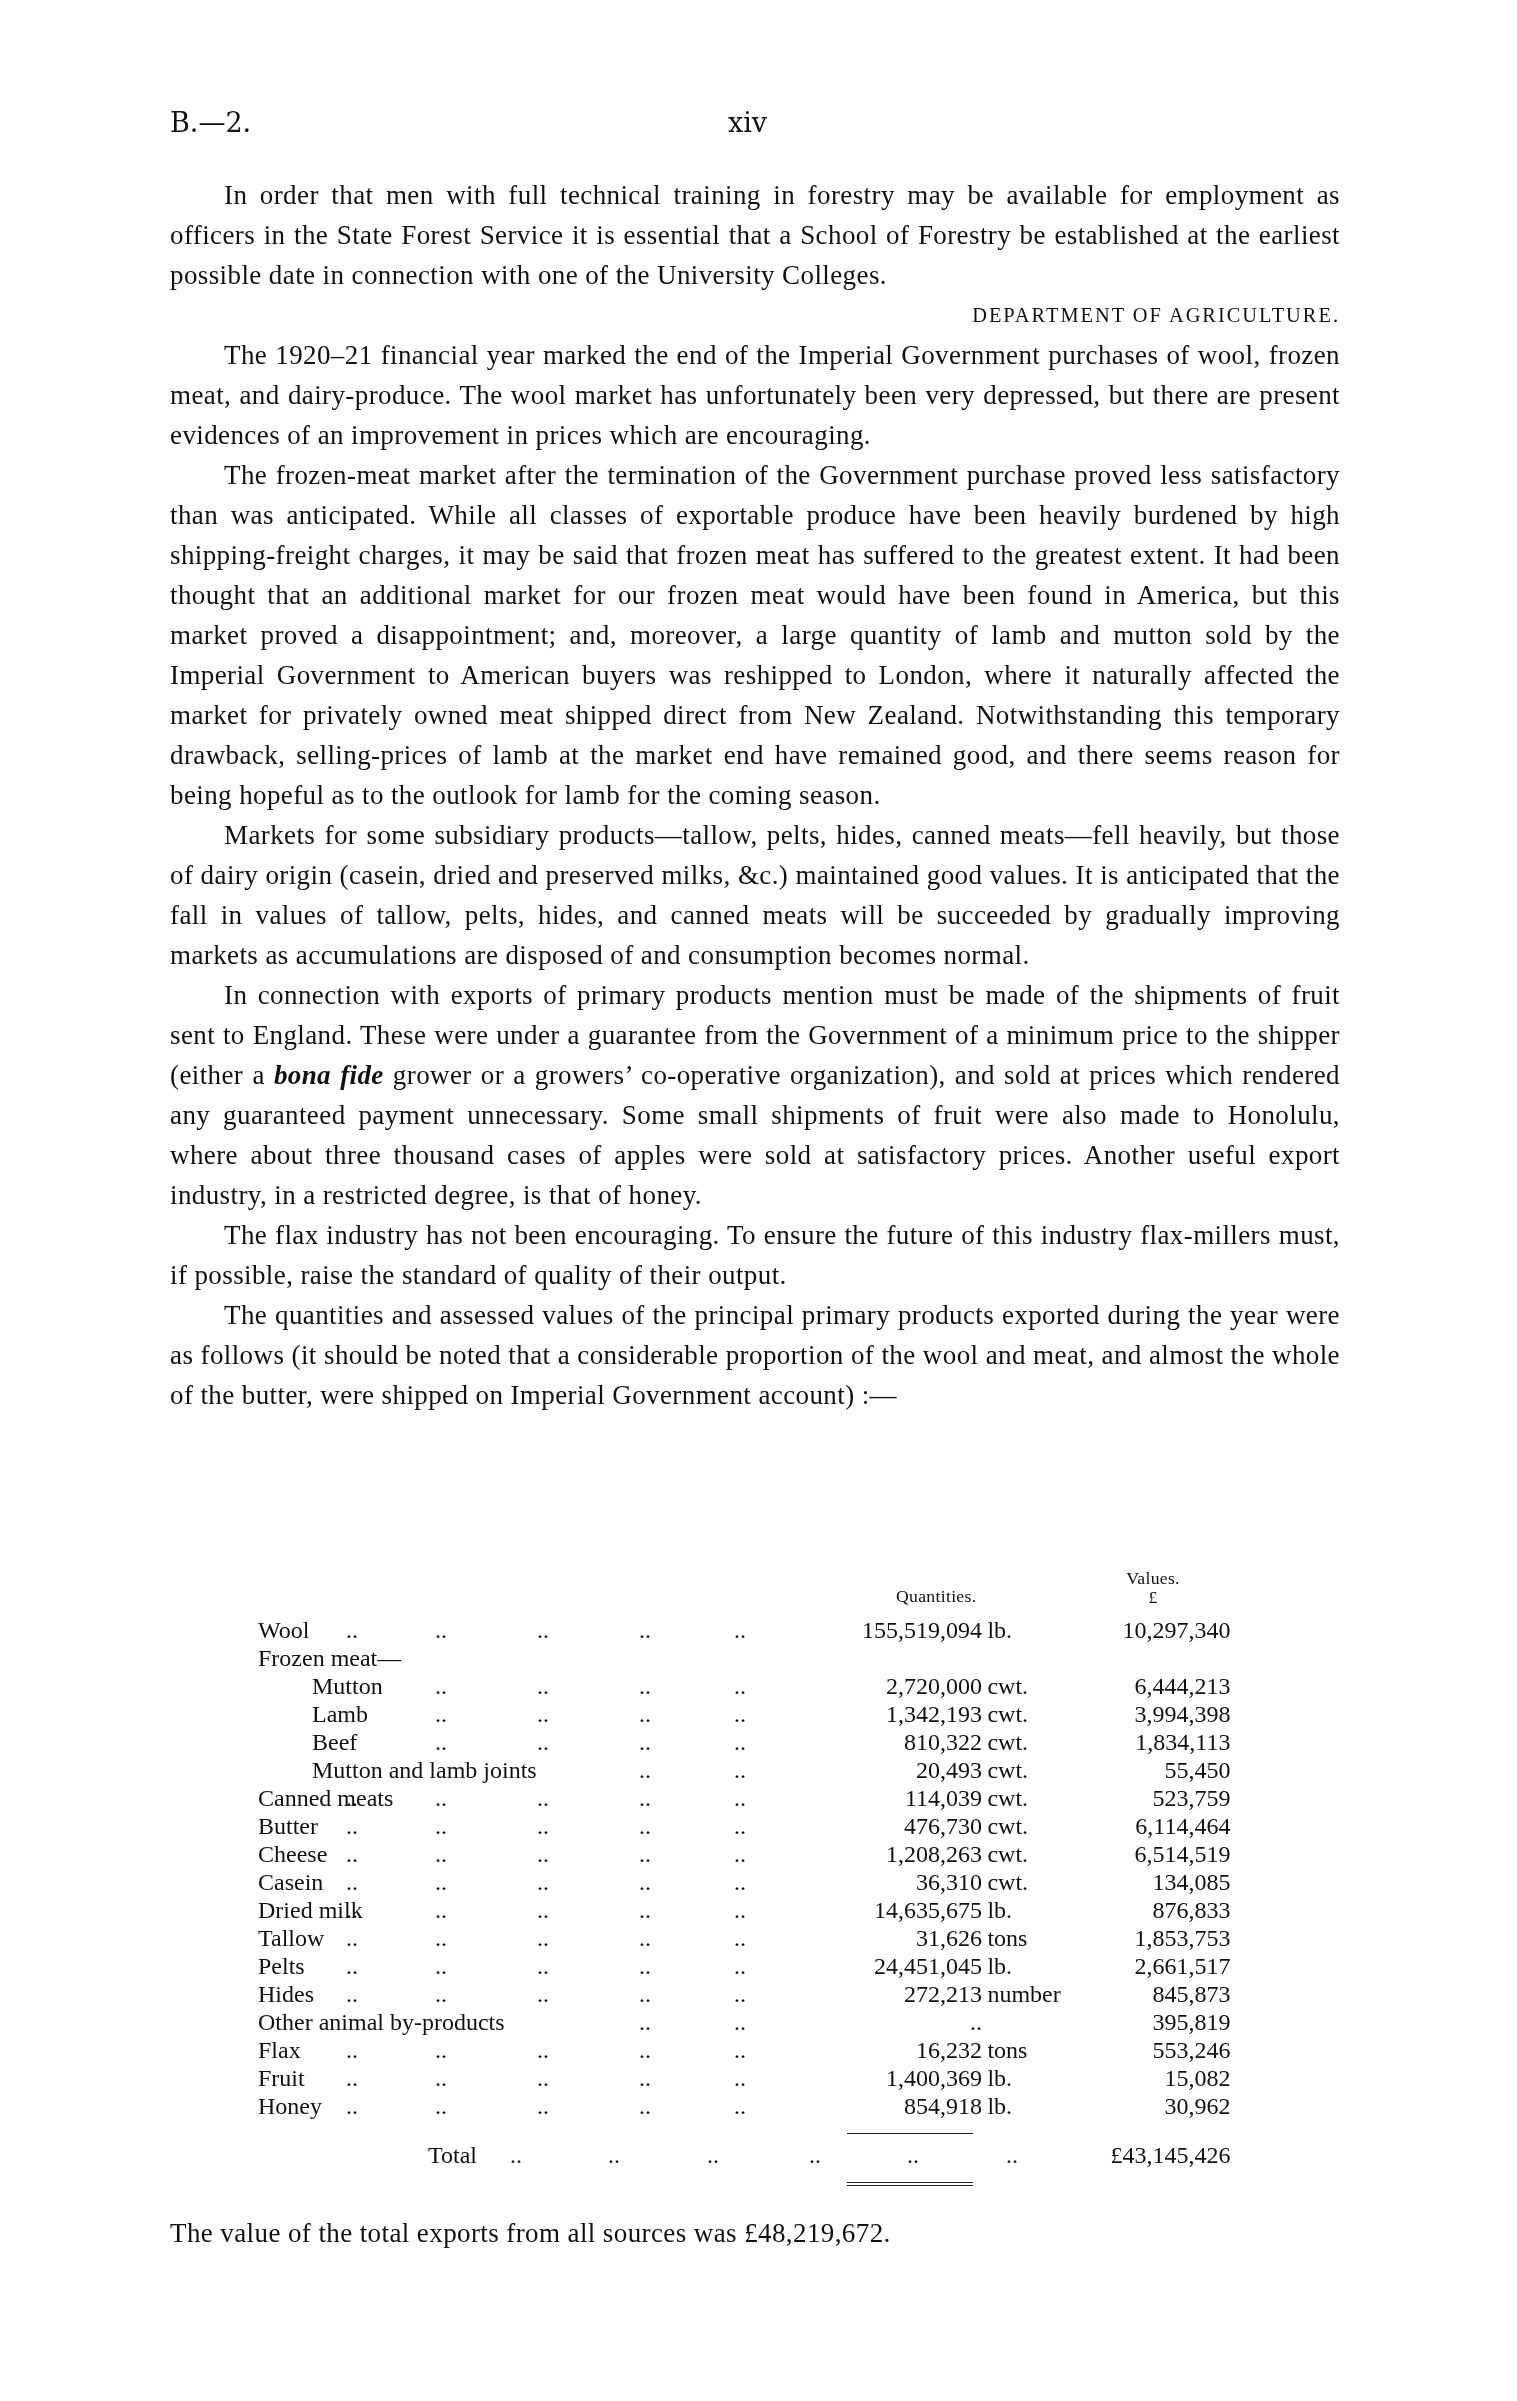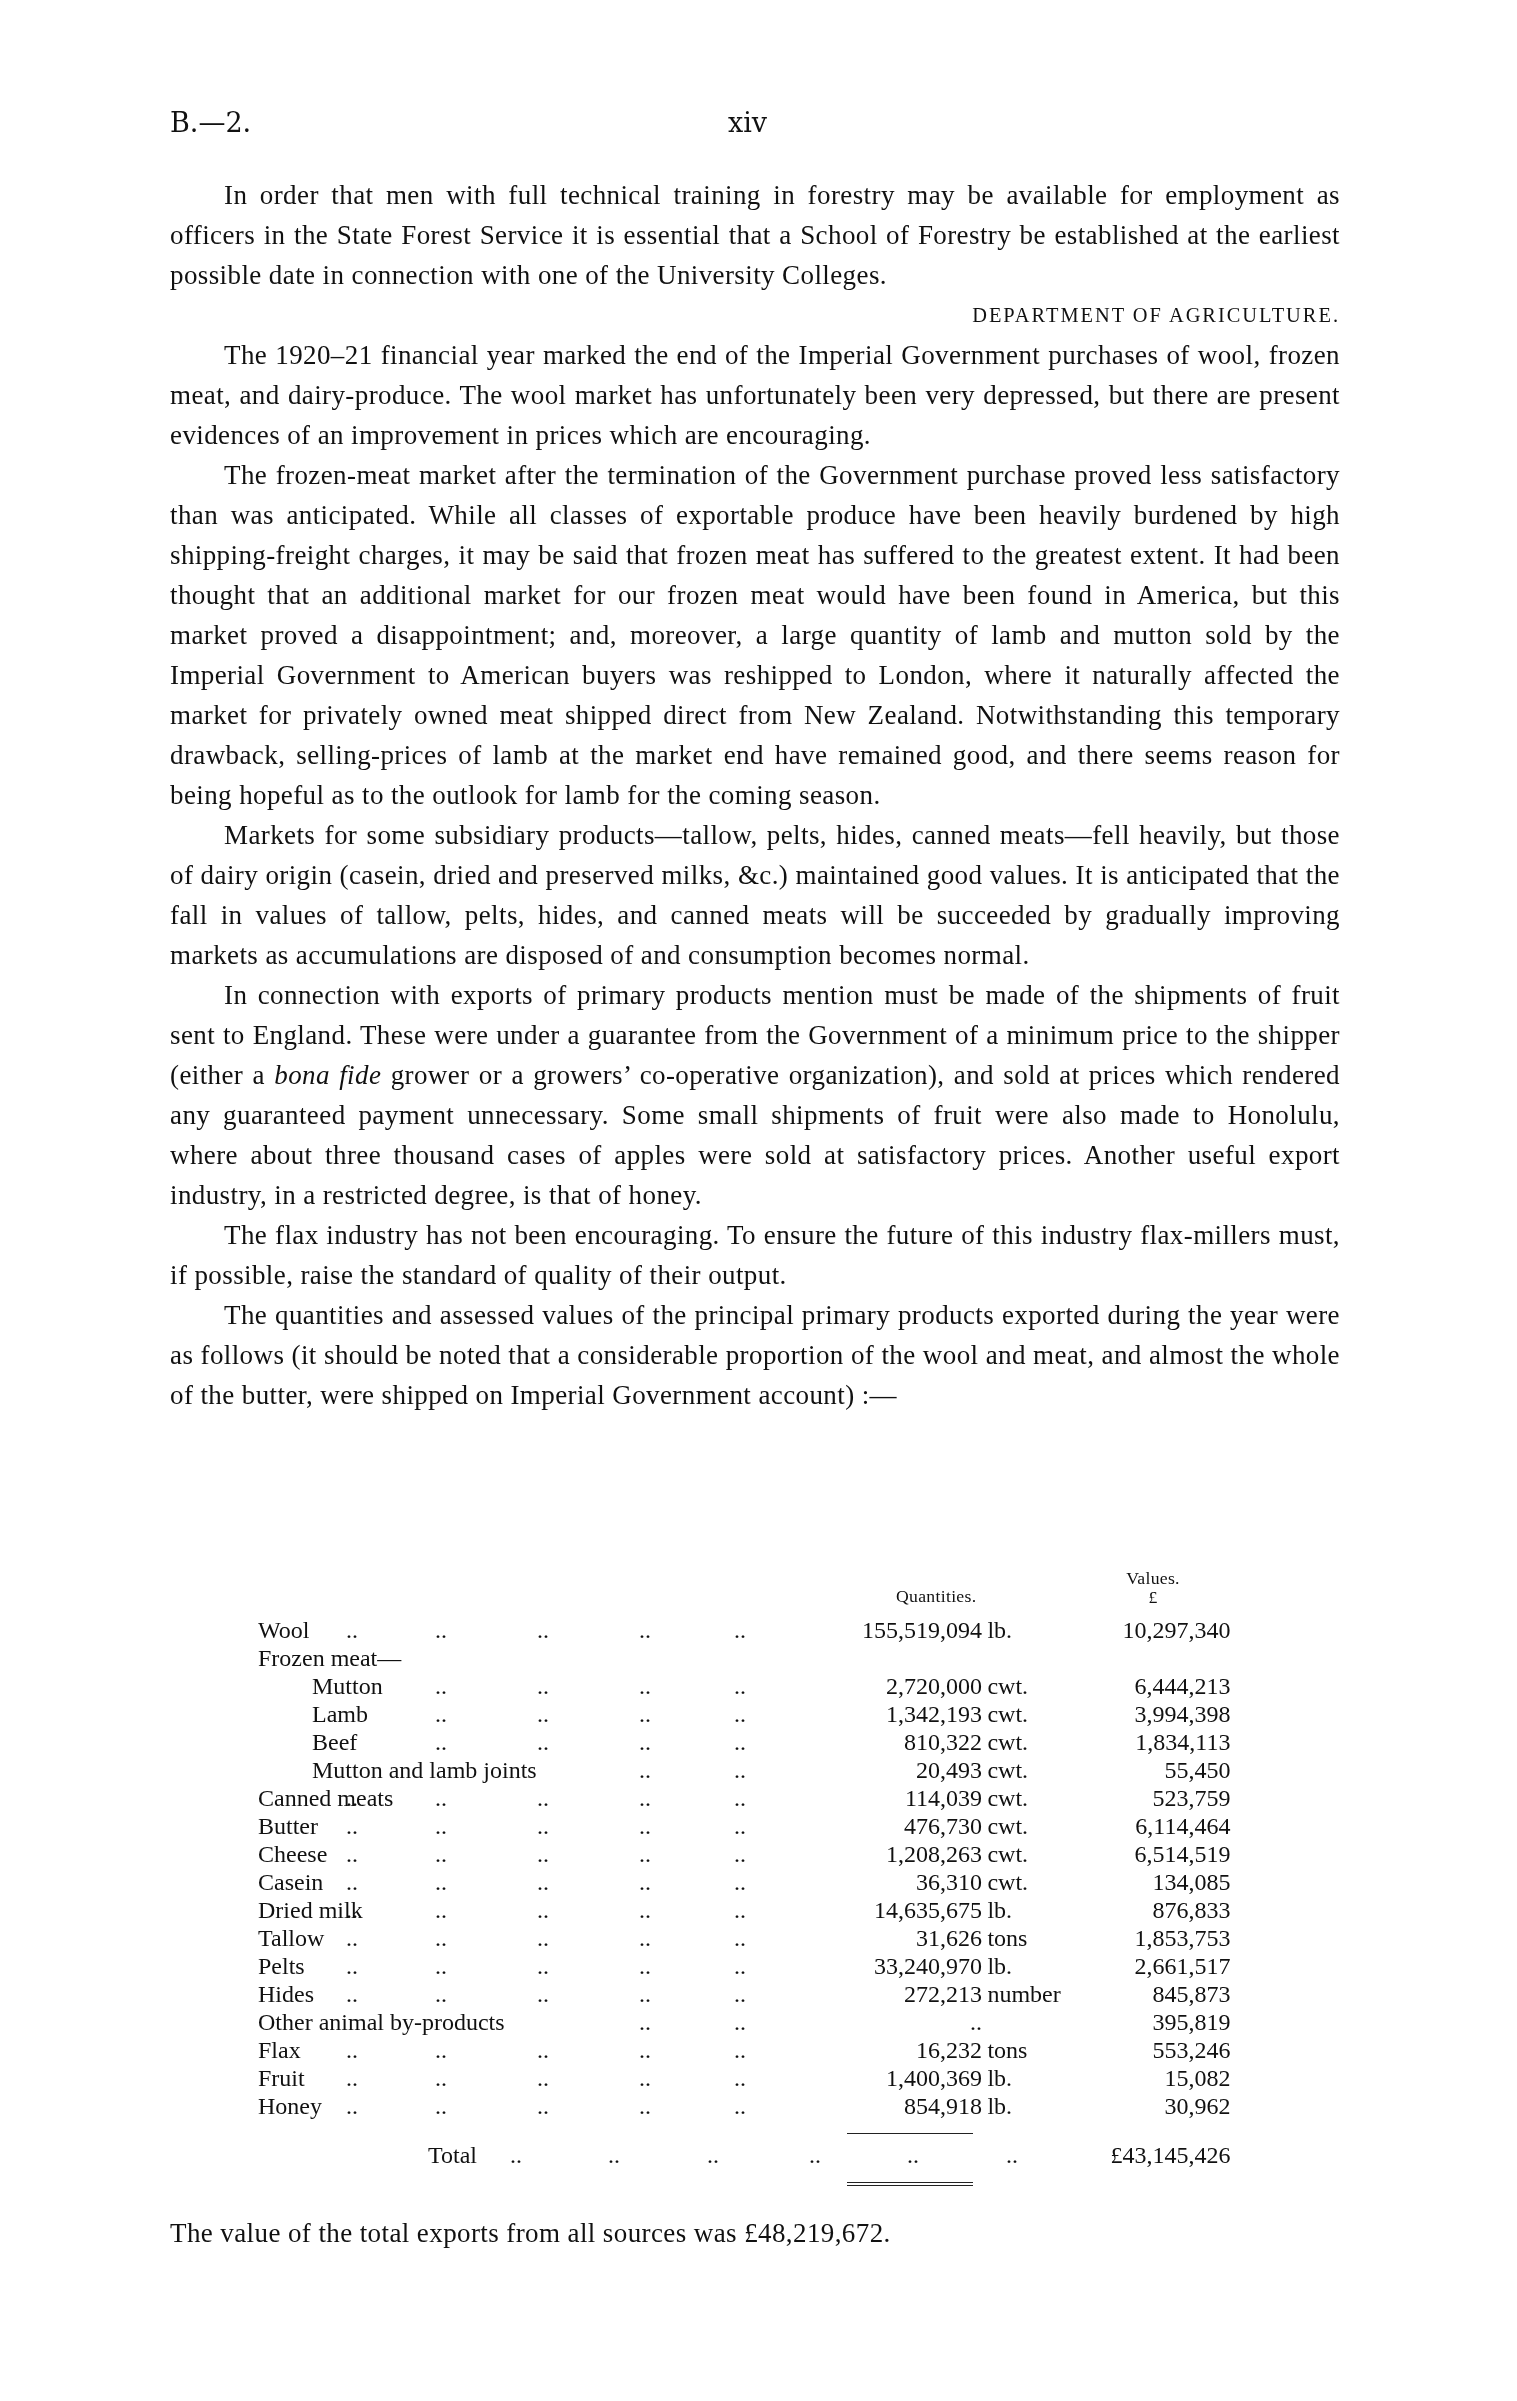--- a/index.html
+++ b/index.html
@@ -18,21 +18,21 @@
     position: absolute; left: 170px; top: 175px; width: 1170px;
     font-size: 27px; line-height: 40px; text-align: justify;
     font-family: "Liberation Serif", "DejaVu Serif", serif;
     letter-spacing: 0.4px;
   }
   .body-text p { margin: 0; text-indent: 54px; }
   .section-heading {
     text-align: right; font-size: 20.4px; letter-spacing: 2px;
     margin: 9.5px 0 11px 0; text-indent: 0;
   }
-  .italic { font-style: italic; }
+  .italic { font-style: italic; font-weight: bold; }
   .table-wrap {
     position: absolute; left: 258px; top: 1591px; width: 986px;
     font-family: "Liberation Serif", "DejaVu Serif", serif;
     font-size: 24px;
   }
   .col-head {
     position: absolute; font-size: 17.7px; letter-spacing: 0.3px;
   }
   .col-head.qty { left: 638px; top: -5.4px; }
   .col-head.val { left: 854px; top: -22px; text-align: center; width: 82px; }
@@ -224,21 +224,21 @@
       </div>
       <div class="row">
         <span class="label">Pelts</span>
         <span class="leaders">
           <span style="left: 88px;">..</span>
           <span style="left: 177px;">..</span>
           <span style="left: 279px;">..</span>
           <span style="left: 381px;">..</span>
           <span style="left: 476px;">..</span>
         </span>
-        <span class="qty"><span class="num">33,240,970</span><span class="unit">lb.</span></span>
+        <span class="qty"><span class="num">24,451,045</span><span class="unit">lb.</span></span>
         <span class="val">2,661,517</span>
       </div>
       <div class="row">
         <span class="label">Hides</span>
         <span class="leaders">
           <span style="left: 88px;">..</span>
           <span style="left: 177px;">..</span>
           <span style="left: 279px;">..</span>
           <span style="left: 381px;">..</span>
           <span style="left: 476px;">..</span>

